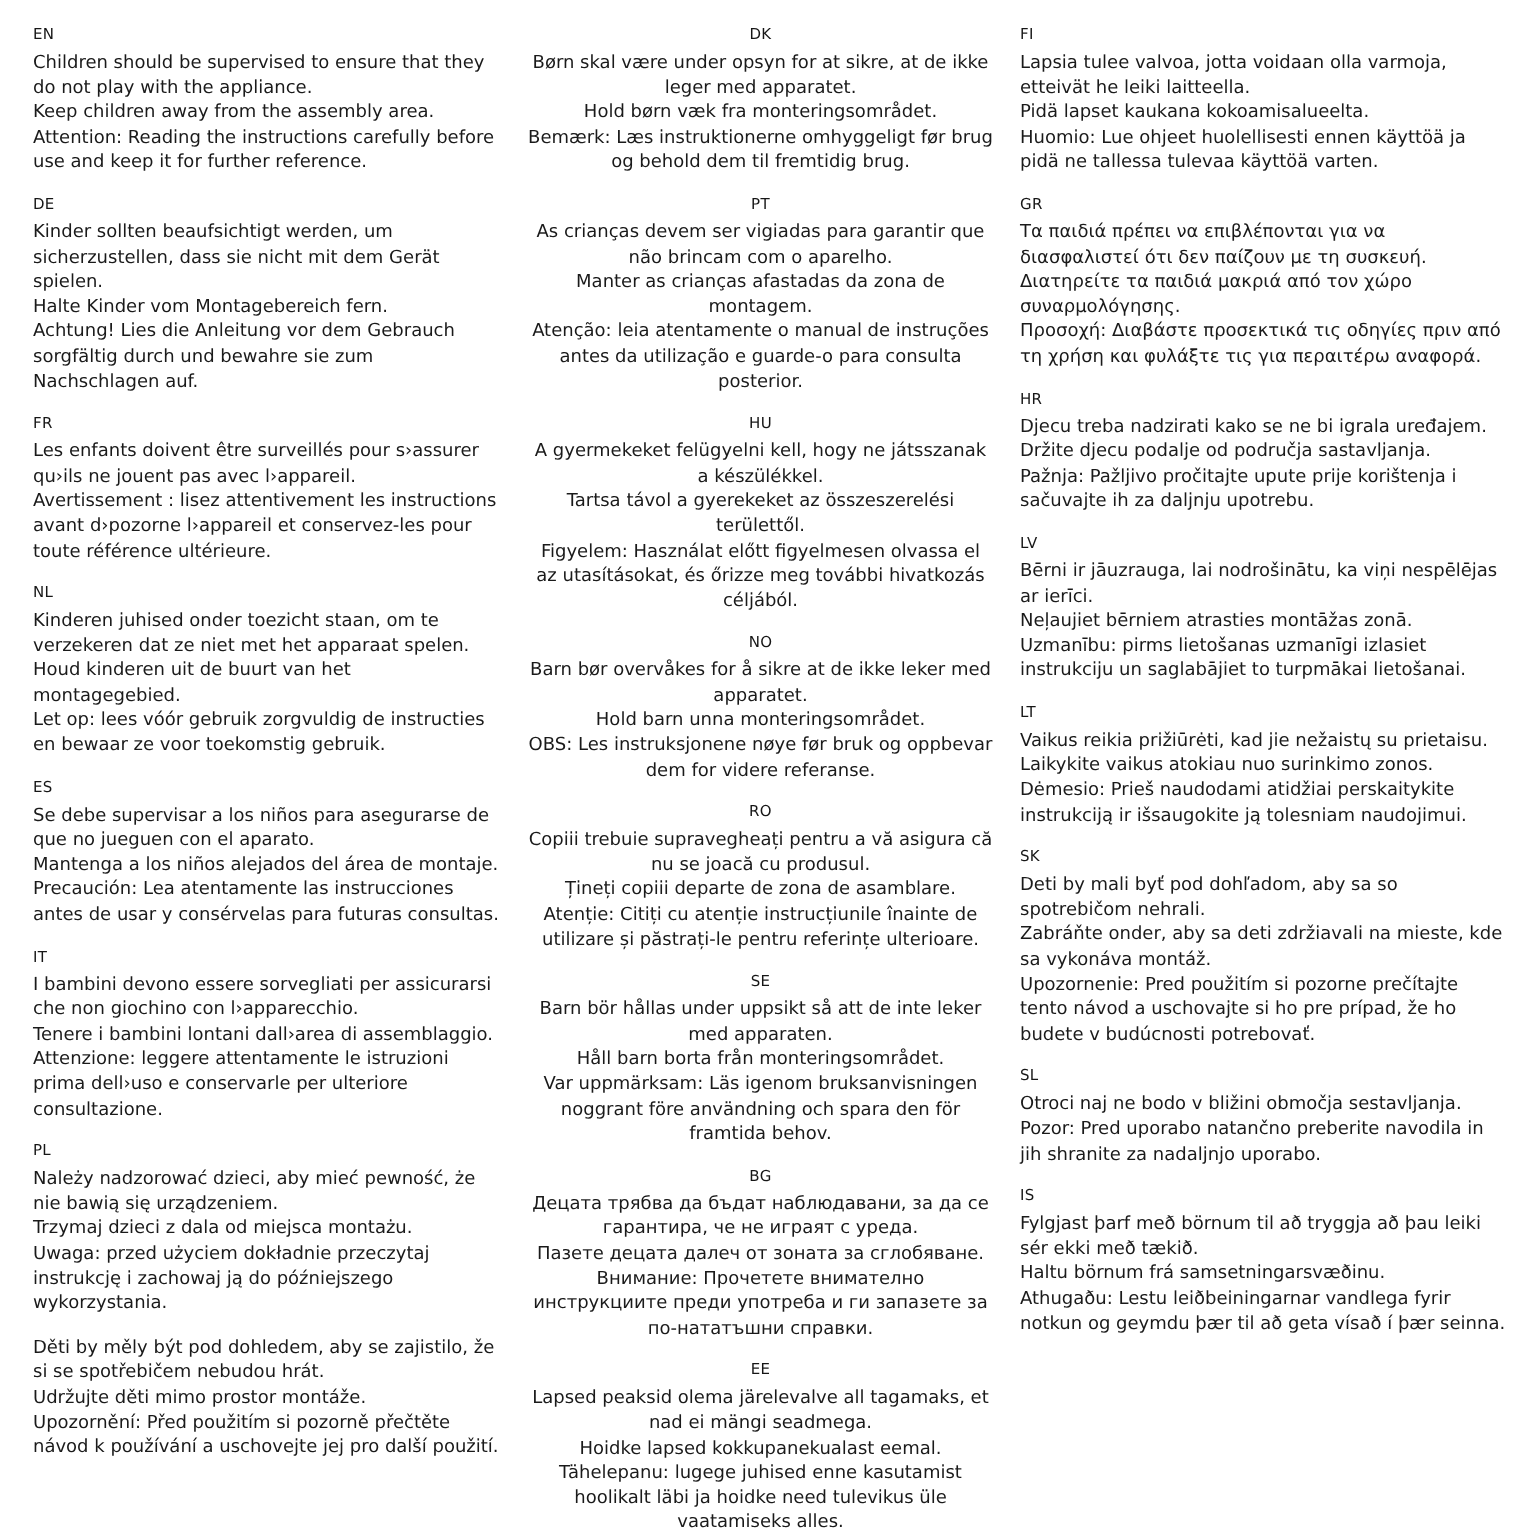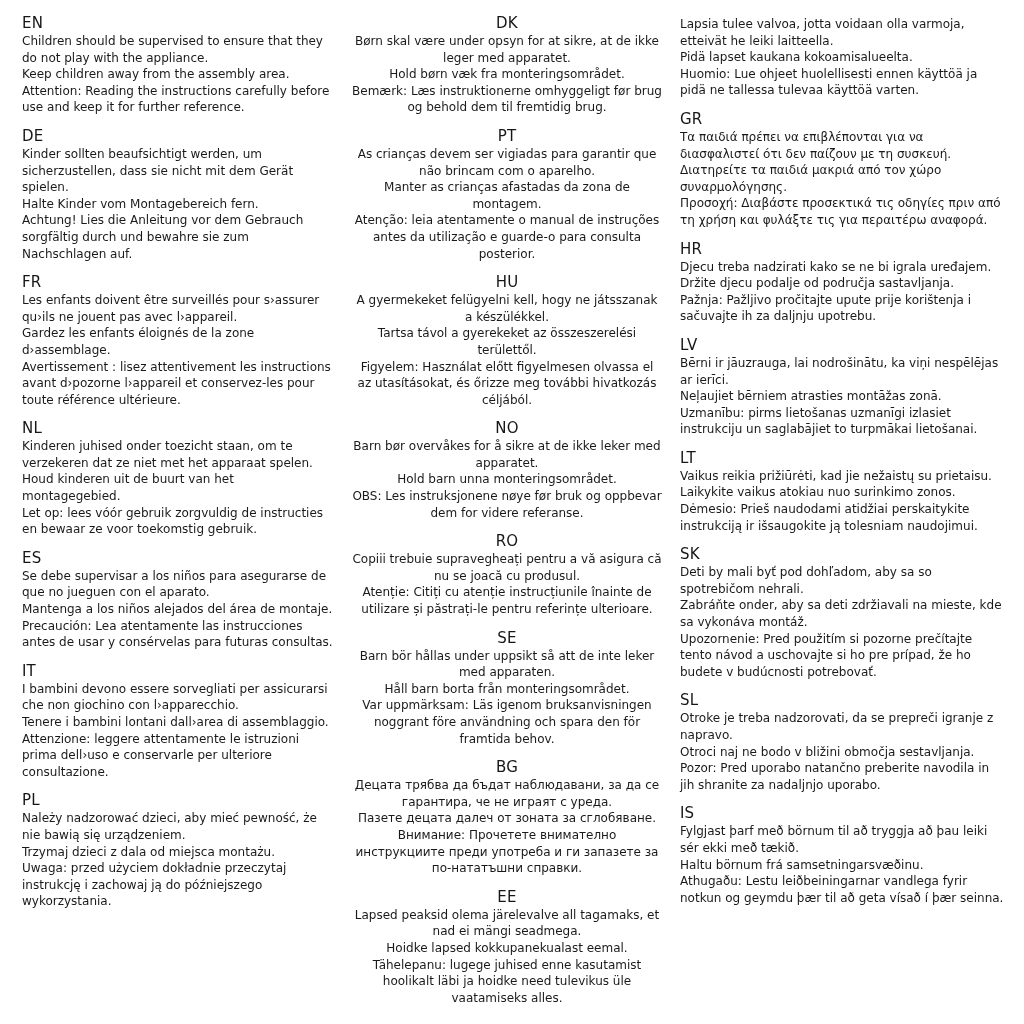--- a/index.html
+++ b/index.html
@@ -30,21 +30,21 @@
     flex-direction: column;
   }
   .col-0 { width: 330px; padding-right: 18px; }
   .col-1 { width: 328px; padding-right: 18px; text-align: center; }
   .col-2 { width: 330px; padding-right: 4px; }
 
   .block {
     margin-bottom: 13px;
   }
   .lang-code {
-    font-size: 15px;
+    font-size: 10px;
     line-height: 15px;
     letter-spacing: 0.2px;
     color: #161616;
     margin-bottom: 2px;
   }
   .lines {
     font-size: 12px;
     line-height: 16.6px;
     color: #1a1a1a;
   }
@@ -74,21 +74,20 @@
       <div class="lines">
         <p class="line">Kinder sollten beaufsichtigt werden, um sicherzustellen, dass sie nicht mit dem Gerät spielen.</p>
         <p class="line">Halte Kinder vom Montagebereich fern.</p>
         <p class="line">Achtung! Lies die Anleitung vor dem Gebrauch sorgfältig durch und bewahre sie zum Nachschlagen auf.</p>
       </div>
     </div>
     <div class="block">
       <div class="lang-code">FR</div>
       <div class="lines">
         <p class="line">Les enfants doivent être surveillés pour s›assurer qu›ils ne jouent pas avec l›appareil.</p>
-        <p class="line">Gardez les enfants éloignés de la zone d›assemblage.</p>
         <p class="line">Avertissement : lisez attentivement les instructions avant d›pozorne l›appareil et conservez-les pour toute référence ultérieure.</p>
       </div>
     </div>
     <div class="block">
       <div class="lang-code">NL</div>
       <div class="lines">
         <p class="line">Kinderen juhised onder toezicht staan, om te verzekeren dat ze niet met het apparaat spelen.</p>
         <p class="line">Houd kinderen uit de buurt van het montagegebied.</p>
         <p class="line">Let op: lees vóór gebruik zorgvuldig de instructies en bewaar ze voor toekomstig gebruik.</p>
       </div>
@@ -111,20 +110,25 @@
     </div>
     <div class="block">
       <div class="lang-code">PL</div>
       <div class="lines">
         <p class="line">Należy nadzorować dzieci, aby mieć pewność, że nie bawią się urządzeniem.</p>
         <p class="line">Trzymaj dzieci z dala od miejsca montażu.</p>
         <p class="line">Uwaga: przed użyciem dokładnie przeczytaj instrukcję i zachowaj ją do późniejszego wykorzystania.</p>
       </div>
     </div>
     <div class="block">
+      <div class="lines">
+        <p class="line">Děti by měly být pod dohledem, aby se zajistilo, že si se spotřebičem nebudou hrát.</p>
+        <p class="line">Udržujte děti mimo prostor montáže.</p>
+        <p class="line">Upozornění: Před použitím si pozorně přečtěte návod k používání a uschovejte jej pro další použití.</p>
+      </div>
     </div>
   </div>
 
   <div class="column col-1">
     <div class="block">
       <div class="lang-code">DK</div>
       <div class="lines">
         <p class="line">Børn skal være under opsyn for at sikre, at de ikke leger med apparatet.</p>
         <p class="line">Hold børn væk fra monteringsområdet.</p>
         <p class="line">Bemærk: Læs instruktionerne omhyggeligt før brug og behold dem til fremtidig brug.</p>
@@ -151,20 +155,21 @@
       <div class="lines">
         <p class="line">Barn bør overvåkes for å sikre at de ikke leker med apparatet.</p>
         <p class="line">Hold barn unna monteringsområdet.</p>
         <p class="line">OBS: Les instruksjonene nøye før bruk og oppbevar dem for videre referanse.</p>
       </div>
     </div>
     <div class="block">
       <div class="lang-code">RO</div>
       <div class="lines">
         <p class="line">Copiii trebuie supravegheați pentru a vă asigura că nu se joacă cu produsul.</p>
+        <p class="line">Țineți copiii departe de zona de asamblare.</p>
         <p class="line">Atenție: Citiți cu atenție instrucțiunile înainte de utilizare și păstrați-le pentru referințe ulterioare.</p>
       </div>
     </div>
     <div class="block">
       <div class="lang-code">SE</div>
       <div class="lines">
         <p class="line">Barn bör hållas under uppsikt så att de inte leker med apparaten.</p>
         <p class="line">Håll barn borta från monteringsområdet.</p>
         <p class="line">Var uppmärksam: Läs igenom bruksanvisningen noggrant före användning och spara den för framtida behov.</p>
       </div>
@@ -182,20 +187,21 @@
       <div class="lines">
         <p class="line">Lapsed peaksid olema järelevalve all tagamaks, et nad ei mängi seadmega.</p>
         <p class="line">Hoidke lapsed kokkupanekualast eemal.</p>
         <p class="line">Tähelepanu: lugege juhised enne kasutamist hoolikalt läbi ja hoidke need tulevikus üle vaatamiseks alles.</p>
       </div>
     </div>
   </div>
 
   <div class="column col-2">
     <div class="block">
+      <div class="lang-code">FI</div>
       <div class="lines">
         <p class="line">Lapsia tulee valvoa, jotta voidaan olla varmoja, etteivät he leiki laitteella.</p>
         <p class="line">Pidä lapset kaukana kokoamisalueelta.</p>
         <p class="line">Huomio: Lue ohjeet huolellisesti ennen käyttöä ja pidä ne tallessa tulevaa käyttöä varten.</p>
       </div>
     </div>
     <div class="block">
       <div class="lang-code">GR</div>
       <div class="lines">
         <p class="line">Τα παιδιά πρέπει να επιβλέπονται για να διασφαλιστεί ότι δεν παίζουν με τη συσκευή.</p>
@@ -231,21 +237,20 @@
       <div class="lang-code">SK</div>
       <div class="lines">
         <p class="line">Deti by mali byť pod dohľadom, aby sa so spotrebičom nehrali.</p>
         <p class="line">Zabráňte onder, aby sa deti zdržiavali na mieste, kde sa vykonáva montáž.</p>
         <p class="line">Upozornenie: Pred použitím si pozorne prečítajte tento návod a uschovajte si ho pre prípad, že ho budete v budúcnosti potrebovať.</p>
       </div>
     </div>
     <div class="block">
       <div class="lang-code">SL</div>
       <div class="lines">
-        <p class="line">Otroke je treba nadzorovati, da se prepreči igranje z napravo.</p>
         <p class="line">Otroci naj ne bodo v bližini območja sestavljanja.</p>
         <p class="line">Pozor: Pred uporabo natančno preberite navodila in jih shranite za nadaljnjo uporabo.</p>
       </div>
     </div>
     <div class="block">
       <div class="lang-code">IS</div>
       <div class="lines">
         <p class="line">Fylgjast þarf með börnum til að tryggja að þau leiki sér ekki með tækið.</p>
         <p class="line">Haltu börnum frá samsetningarsvæðinu.</p>
         <p class="line">Athugaðu: Lestu leiðbeiningarnar vandlega fyrir notkun og geymdu þær til að geta vísað í þær seinna.</p>

